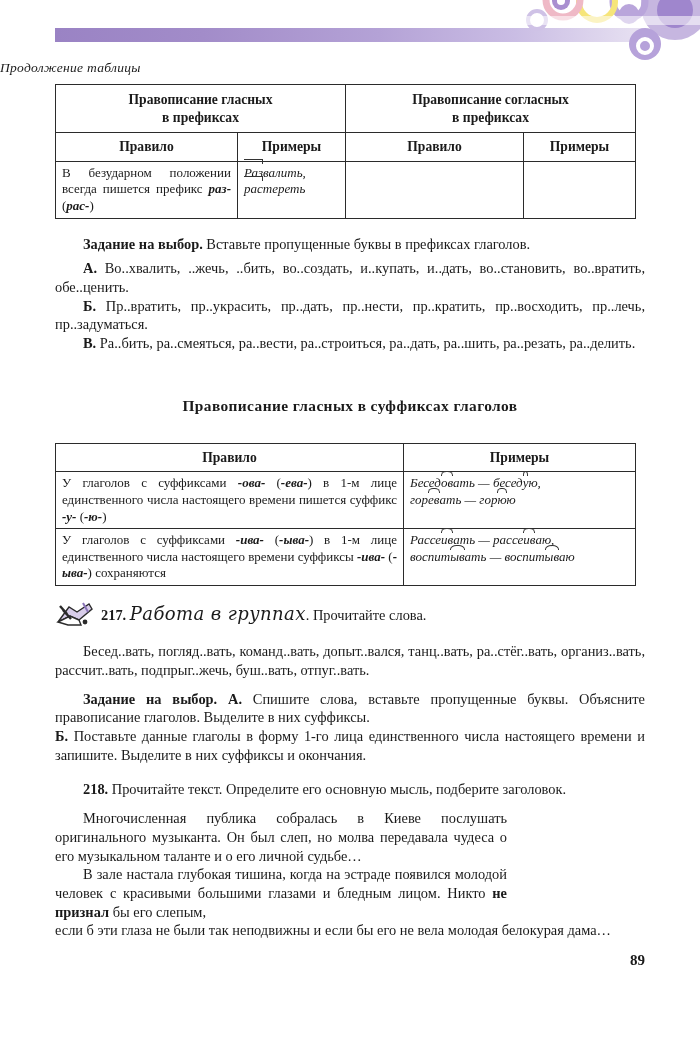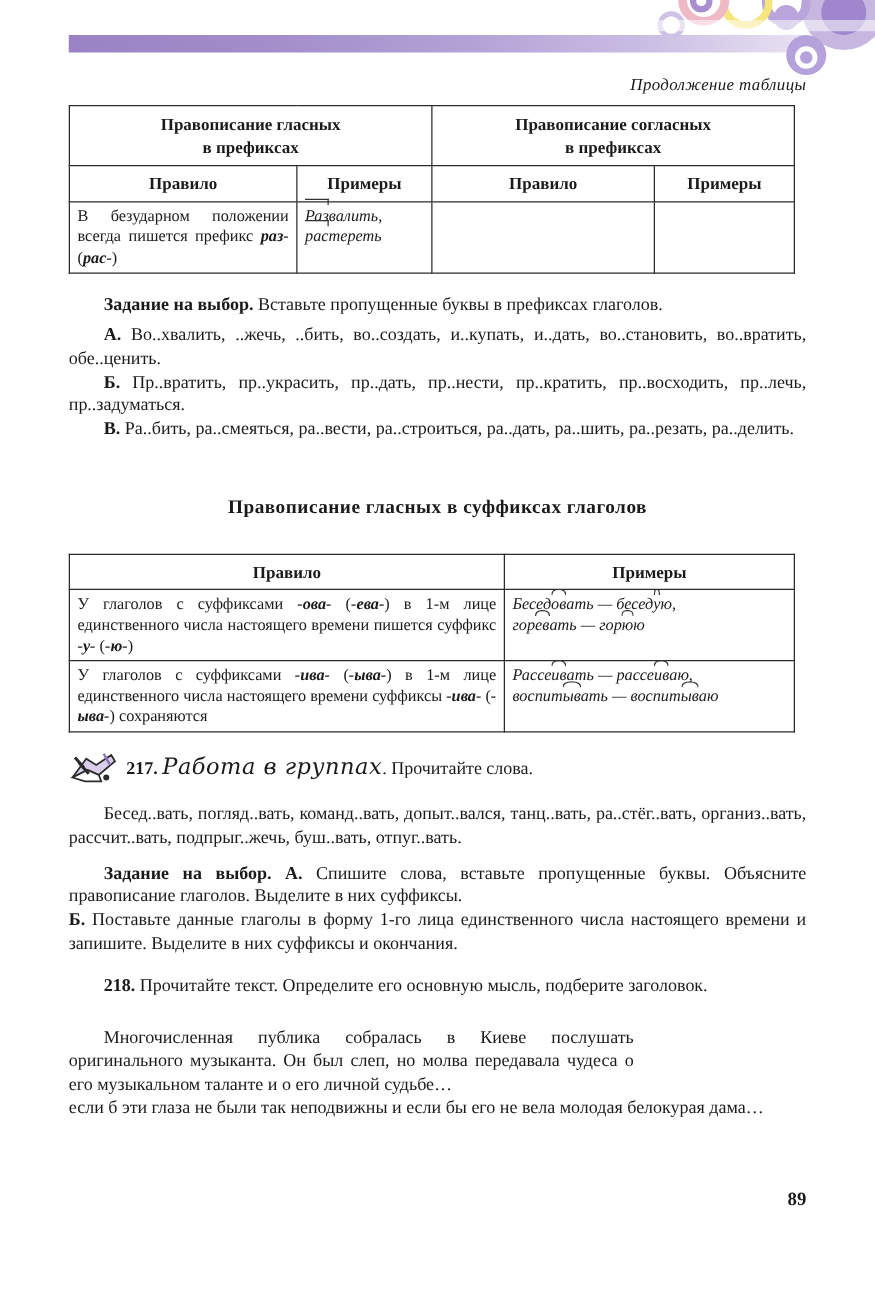--- a/index.html
+++ b/index.html
@@ -34,21 +34,21 @@
     position: absolute;
     right: 0; top: -16px;
     width: 175px; height: 78px;
   }
 
   
   #running-head {
     position: absolute;
     left: 0; top: 60px;
     width: 645px;
-    text-align: right;
+    text-align: left;
     font-style: italic;
     font-size: 13.5px;
     letter-spacing: 0.3px;
   }
 
   
   #content {
     position: absolute;
     left: 55px; top: 84px;
     width: 590px;
@@ -161,21 +161,21 @@
     letter-spacing: 0.4px;
   }
 
   
   #text-with-box {
     position: relative;
   }
   #story-col {
     width: 452px;
   }
-  #story-col p.body { text-align: justify; margin-top: 12px; }
+  #story-col p.body { text-align: justify; }
   #vocab-box {
     position: absolute;
     right: 0; top: 3px;
     width: 106px;
     border: 1px dashed #9b9b9b;
     padding: 9px 10px 9px 12px;
     box-sizing: border-box;
   }
   #vocab-box .vword {
     font-size: 13.6px;
@@ -334,20 +334,21 @@
 
   <div class="block-gap-lg"></div>
 
   <p class="body indent"><span class="exnum">218.</span><span> Прочитайте текст. Определите его основную мысль, подберите заголовок.</span></p>
 
   <div class="block-gap-md"></div>
 
   <div id="text-with-box">
     <div id="story-col">
       <p class="body indent">Многочисленная публика собралась в Киеве послушать оригинального музыканта. Он был слеп, но молва передавала чудеса о его музыкальном таланте и о его личной судьбе…</p>
+      <p class="body indent"><span>В зале настала глубокая тишина, когда на эстраде появился молодой человек с красивыми большими глазами и бледным лицом. Никто </span><span class="b">не признал</span><span> бы его слепым,</span></p>
     </div>
   </div>
 
   <div id="story-tail">
     <p class="body">если б эти глаза не были так неподвижны и если бы его не вела молодая белокурая дама…</p>
   </div>
 
 </div>
 
 <div id="page-number">89</div>

